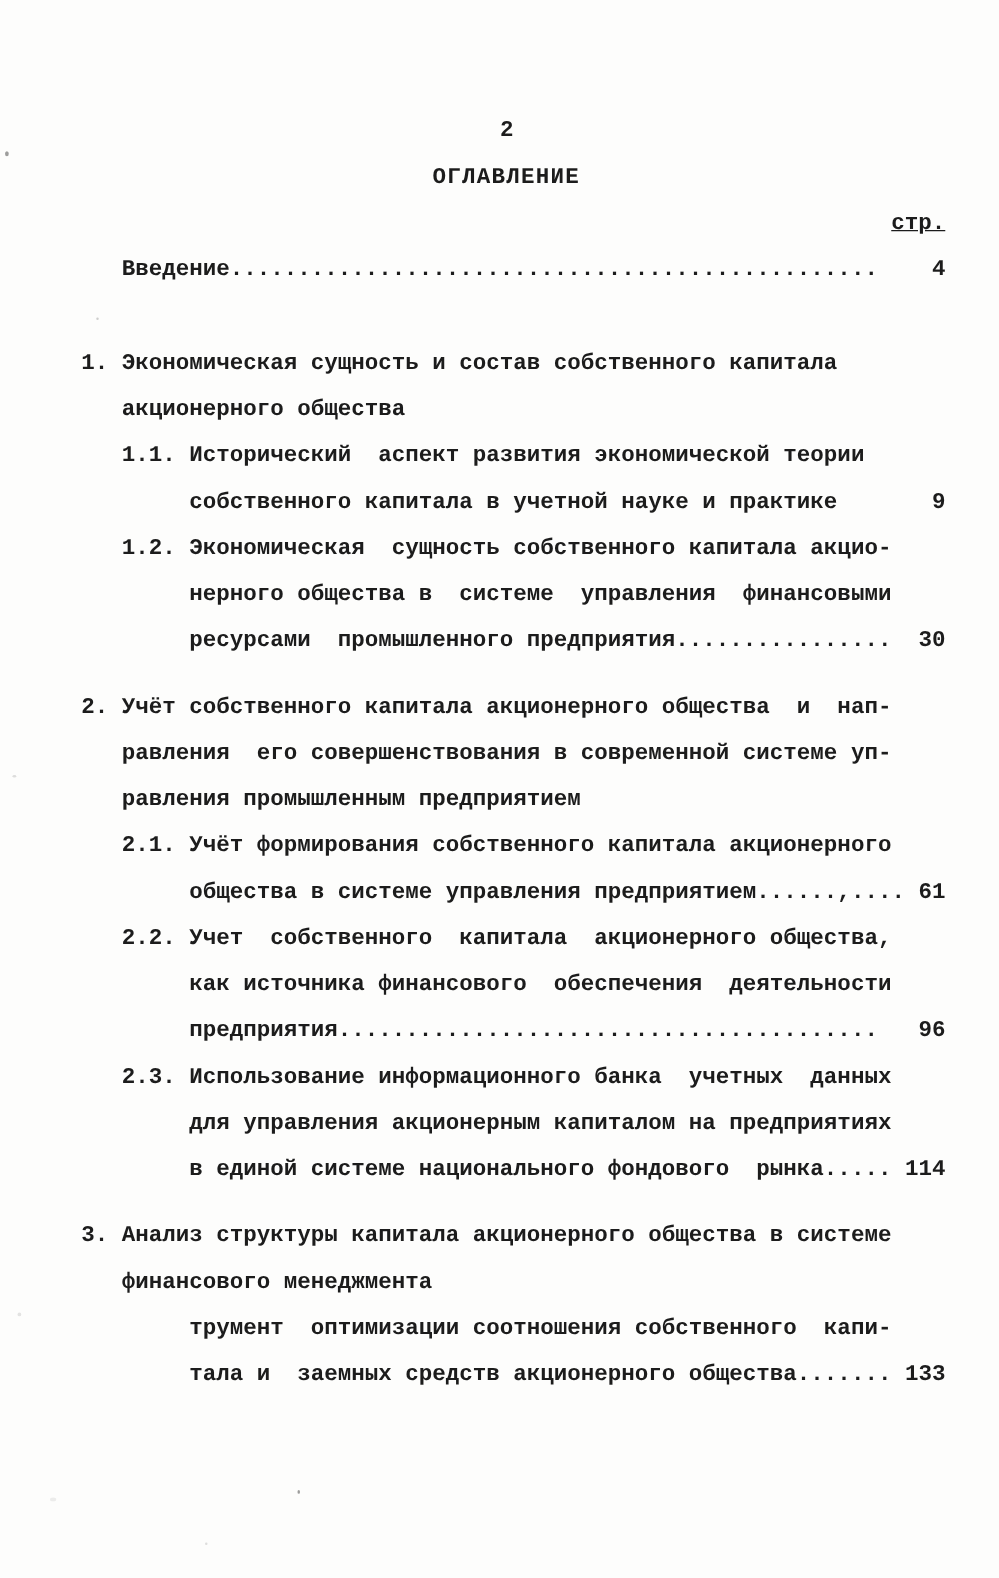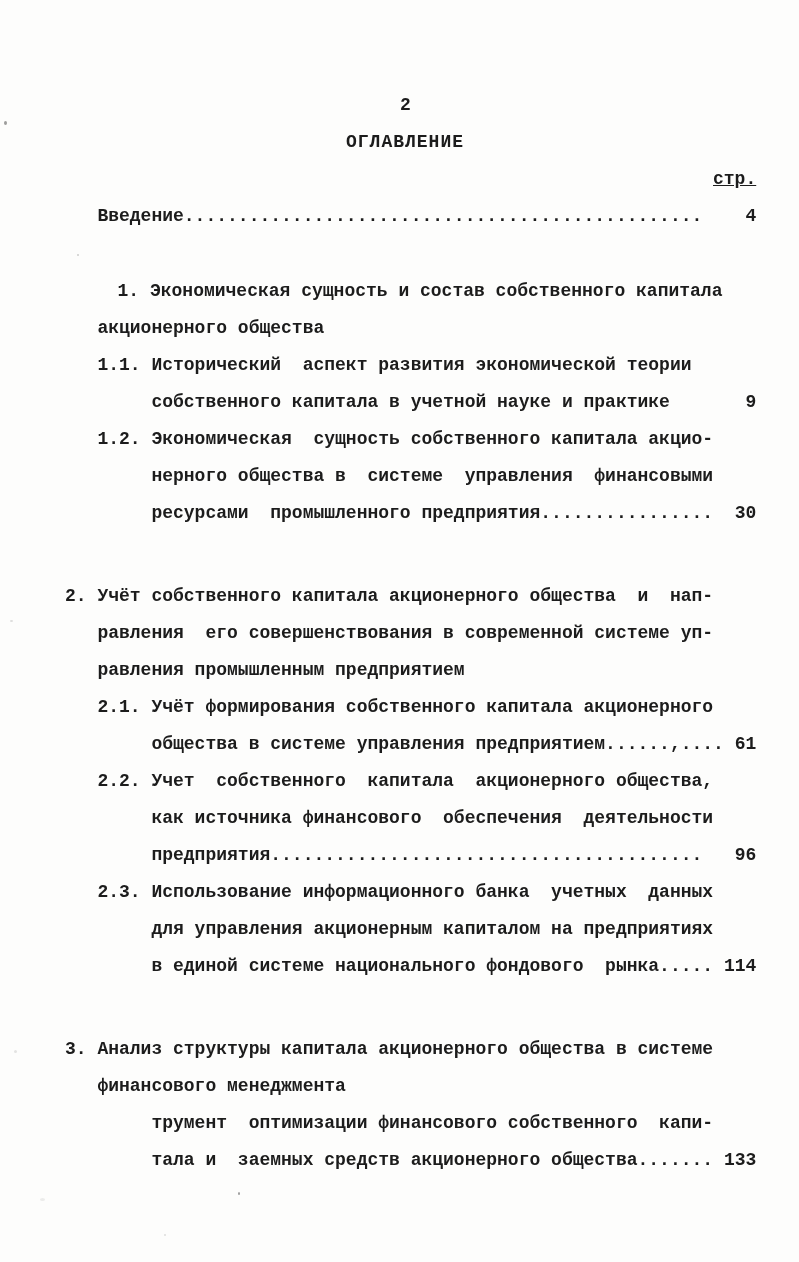--- a/index.html
+++ b/index.html
@@ -28,22 +28,22 @@
     -webkit-font-smoothing: antialiased;
   }
   .line {
     height: 37px;
     line-height: 37px;
     white-space: pre;
   }
   .pagenum  { padding-left: 335px; }
   .heading  { padding-left: 281px; letter-spacing: 1px; }
   .collabel { padding-left: 648px; text-decoration: underline; }
-  .k-section       { margin-top: 46px; }
-  .k-section-first { margin-top: 38px; text-align: center; }
+  .k-section       { margin-top: 16px; }
+  .k-section-first { margin-top: 38px; }
   .speck {
     position: absolute;
     border-radius: 50%;
     background: rgba(40,40,40,0.45);
   }
   .speck.s1 { left: 4px;   top: 121px;  width: 3px; height: 4px; }
   .speck.s2 { left: 77px;  top: 254px;  width: 2px; height: 2px; background: rgba(40,40,40,0.22); }
   .speck.s3 { left: 10px;  top: 620px;  width: 3px; height: 2px; background: rgba(40,40,40,0.15); }
   .speck.s4 { left: 14px;  top: 1050px; width: 3px; height: 3px; background: rgba(40,40,40,0.12); }
   .speck.s5 { left: 238px; top: 1192px; width: 2px; height: 3px; }
@@ -73,21 +73,21 @@
         <div class="line k-entry">   2.1. Учёт формирования собственного капитала акционерного</div>
         <div class="line k-entry">        общества в системе управления предприятием......,.... 61</div>
         <div class="line k-entry">   2.2. Учет  собственного  капитала  акционерного общества,</div>
         <div class="line k-entry">        как источника финансового  обеспечения  деятельности</div>
         <div class="line k-entry">        предприятия........................................   96</div>
         <div class="line k-entry">   2.3. Использование информационного банка  учетных  данных</div>
         <div class="line k-entry">        для управления акционерным капиталом на предприятиях</div>
         <div class="line k-entry">        в единой системе национального фондового  рынка..... 114</div>
         <div class="line k-section">3. Анализ структуры капитала акционерного общества в системе</div>
         <div class="line k-entry">   финансового менеджмента</div>
-        <div class="line k-entry">        трумент  оптимизации финансового собственного  капи-</div>
+        <div class="line k-entry">        трумент  оптимизации соотношения собственного  капи-</div>
         <div class="line k-entry">        тала и  заемных средств акционерного общества....... 133</div>
       </div>
   </div>
 
   <div class="speck s1"></div>
   <div class="speck s2"></div>
   <div class="speck s3"></div>
   <div class="speck s4"></div>
   <div class="speck s5"></div>
   <div class="speck s6"></div>

